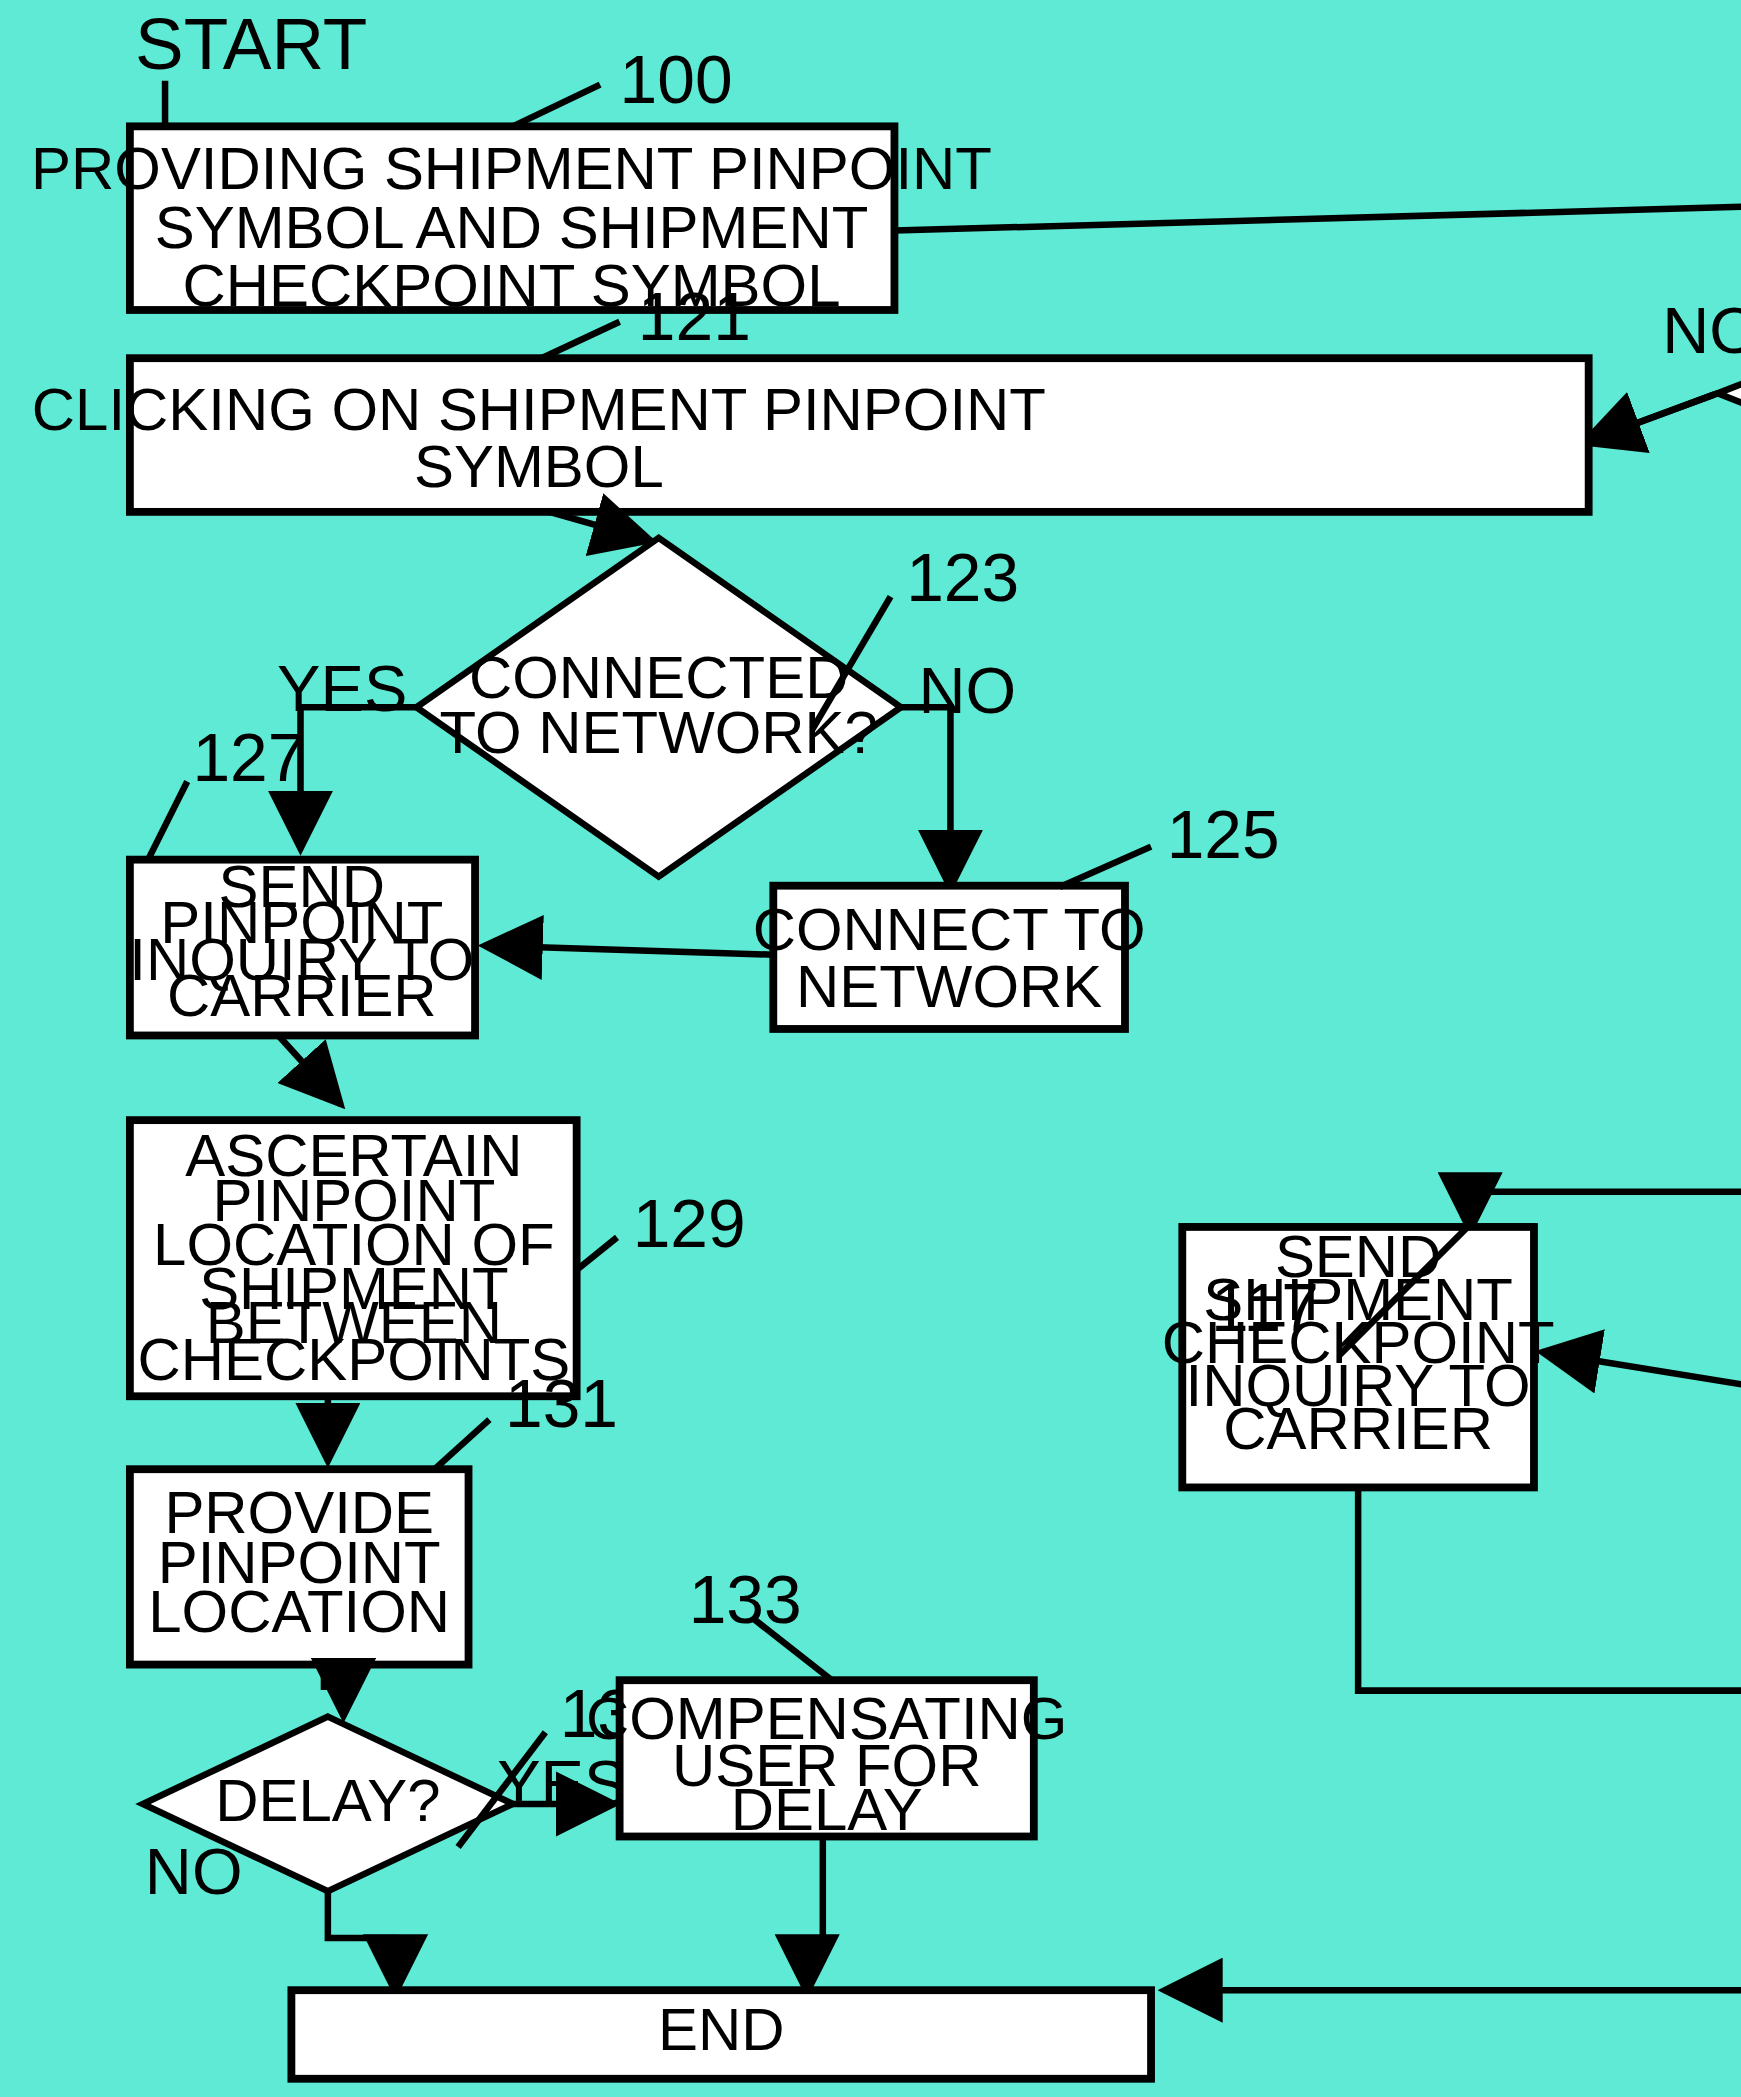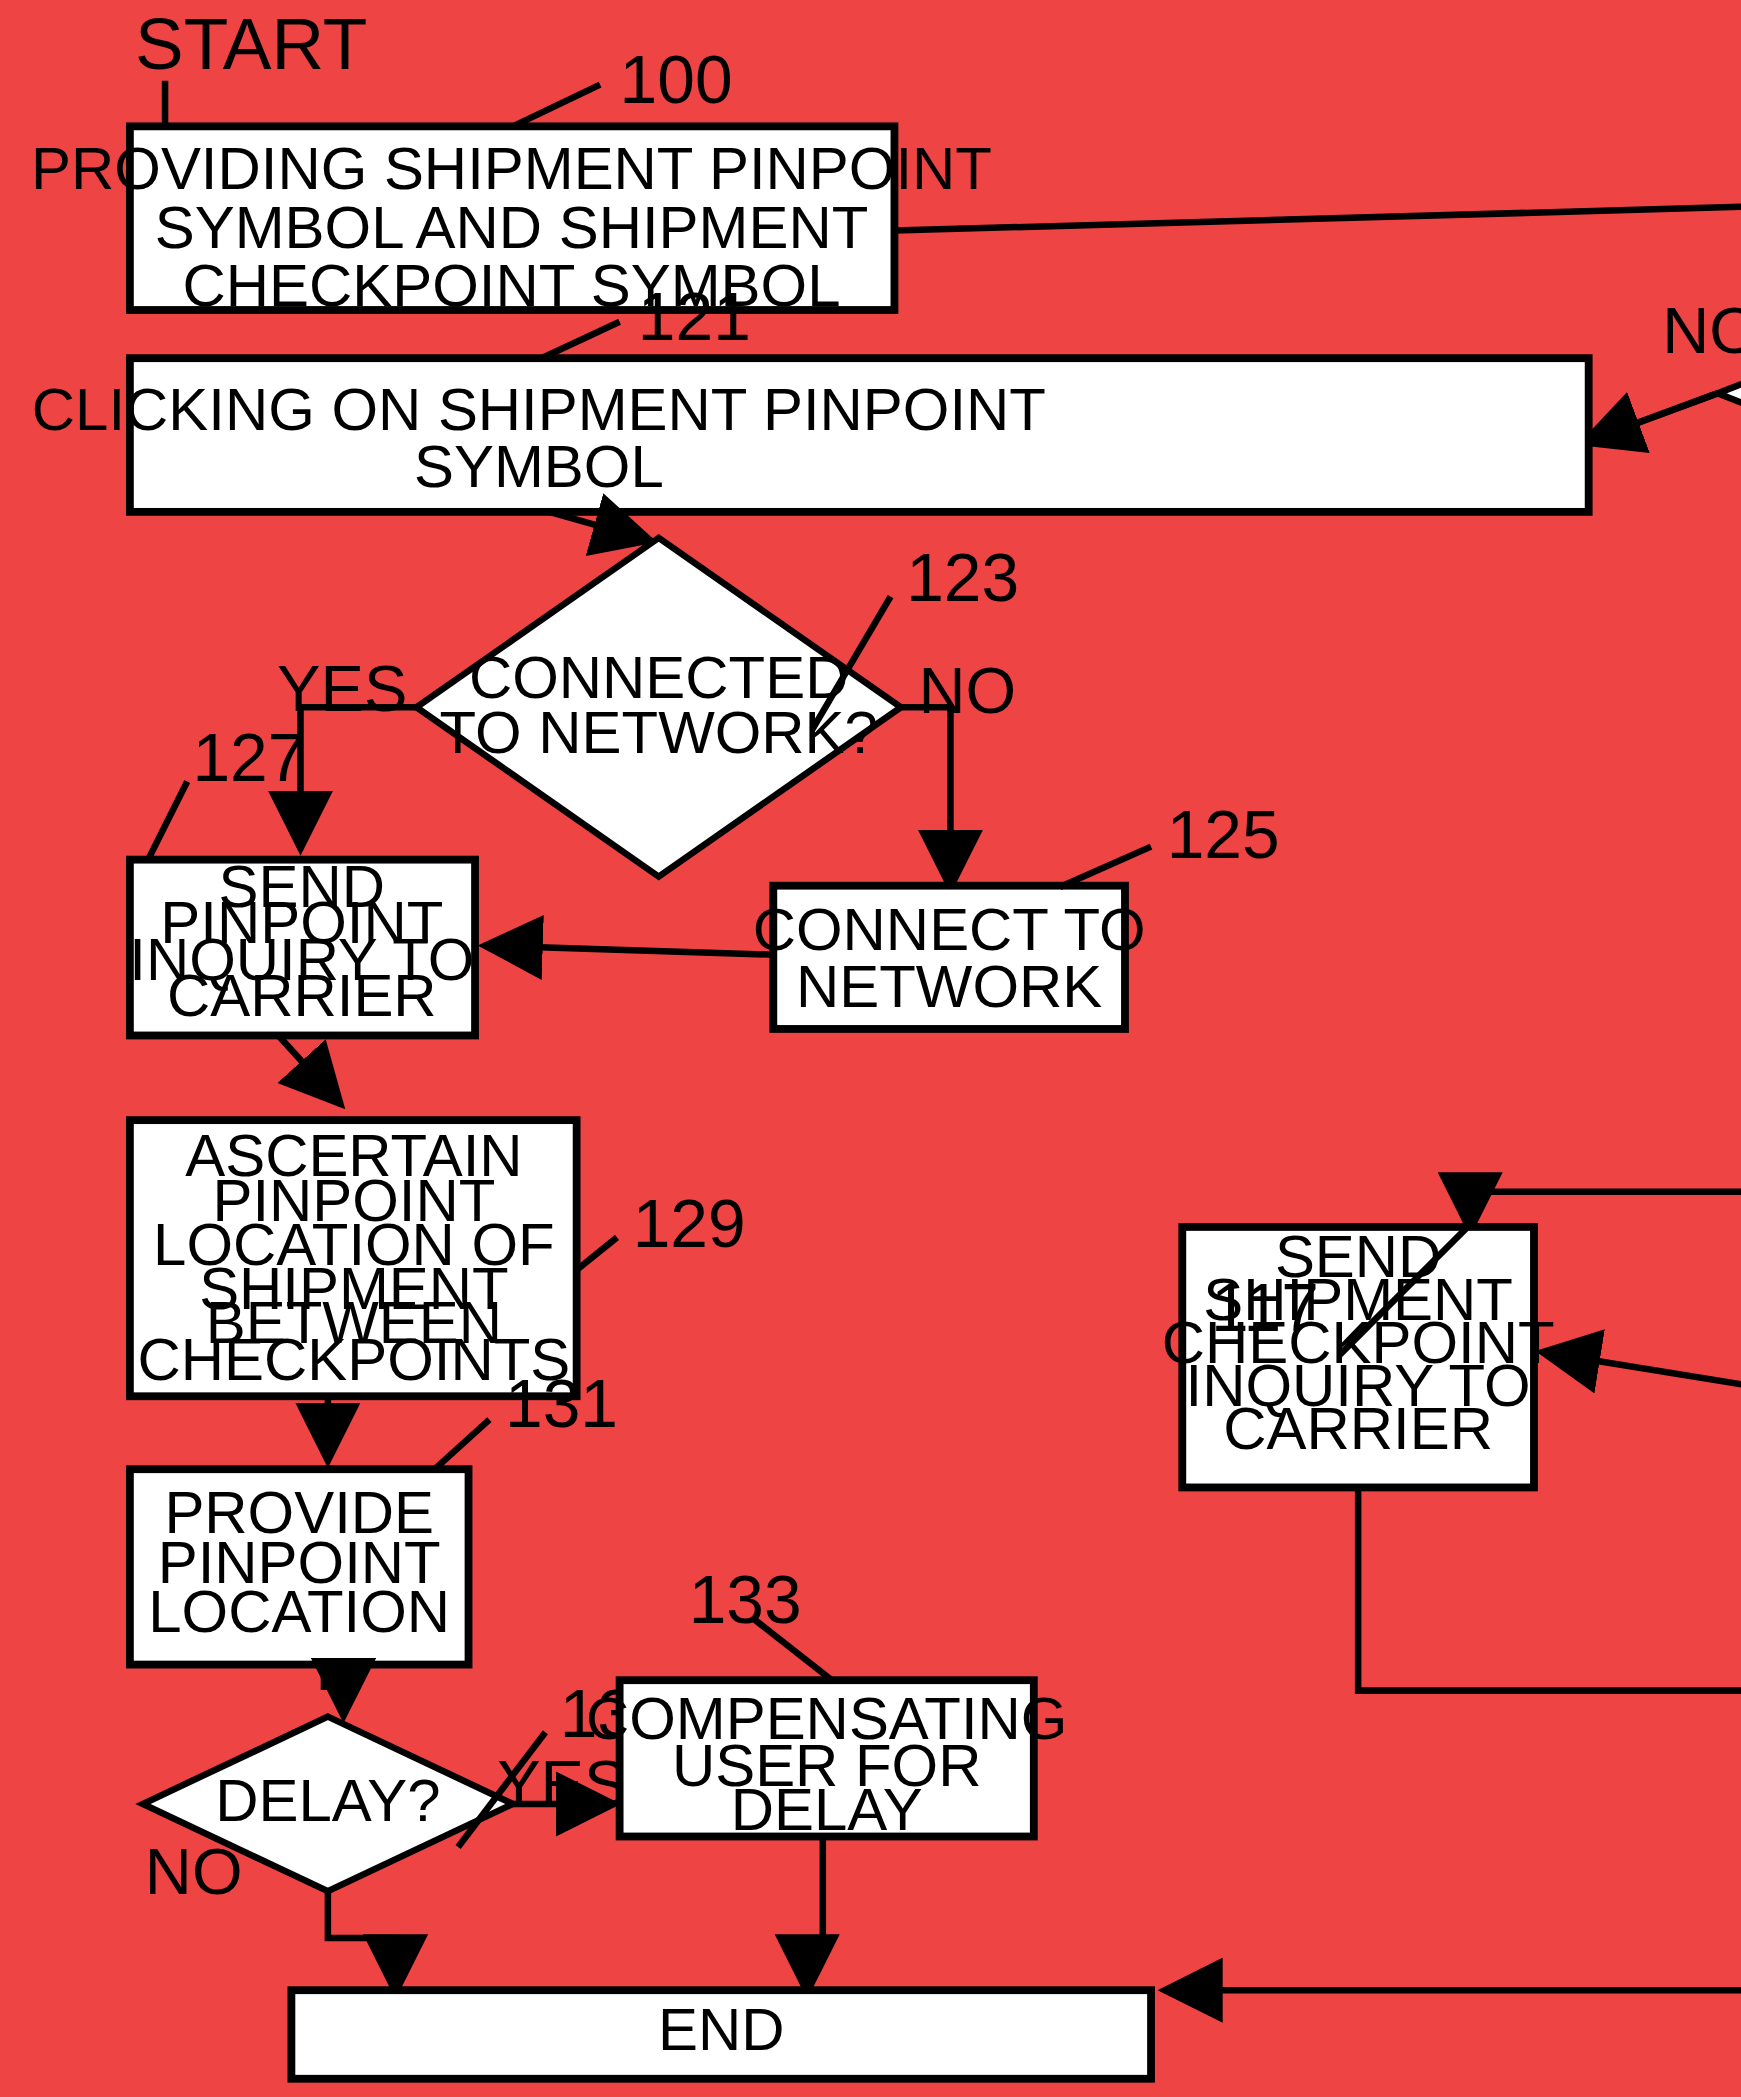--- a/index.html
+++ b/index.html
@@ -4,21 +4,21 @@
 <style>
   html, body {
     margin: 0;
     padding: 0;
     background: #ffffff;
   }
   #page {
     position: relative;
     width: 1742px;
     height: 2097px;
-    background: #ef4444;
+    background: #5eead4;
     font-family: "Liberation Sans", sans-serif;
   }
   svg#flow {
     position: absolute;
     left: 0;
     top: 0;
     width: 1742px;
     height: 2097px;
   }
   .node-shape {

